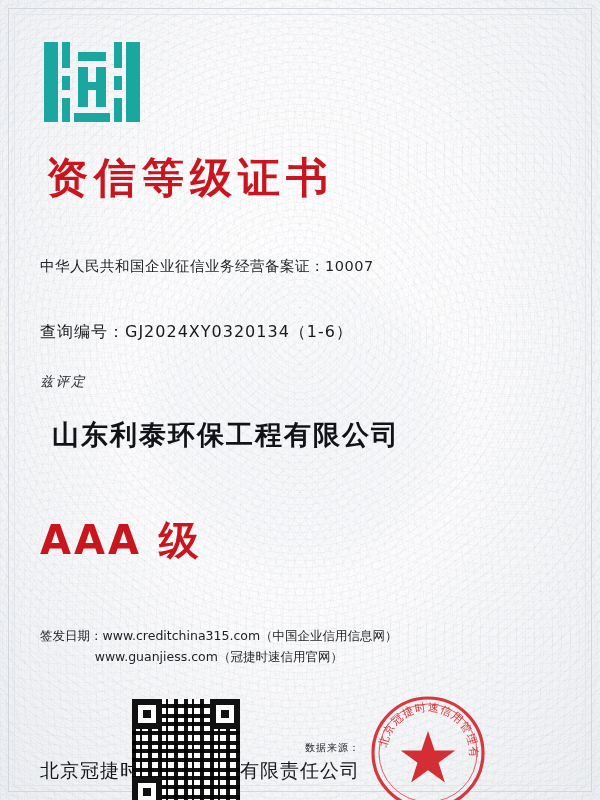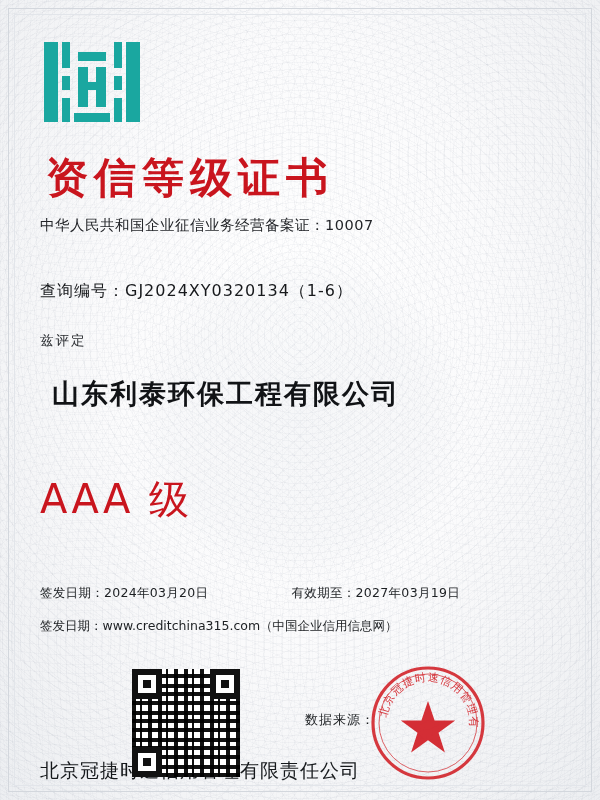--- a/index.html
+++ b/index.html
@@ -88,50 +88,52 @@
     margin: 2px 0 10px;
     text-indent: 6px;
   }
   .subtitle {
     font-family: "DejaVu Sans", "Liberation Sans", sans-serif;
     font-size: 14.5px;
     color: #222428;
     text-align: center;
     letter-spacing: 0.5px;
     margin-bottom: 46px;
+    margin-top: 41px;
   }
   .query-no {
     font-family: "DejaVu Sans", "Liberation Sans", sans-serif;
     font-size: 16px;
     color: #17191c;
     text-align: center;
     letter-spacing: 1px;
     margin-bottom: 30px;
   }
   .hereby {
     font-family: "DejaVu Sans", "Liberation Sans", sans-serif;
     font-size: 13.5px;
     color: #2a2d31;
     letter-spacing: 2px;
     margin-bottom: 26px;
+    font-style: italic;
   }
   .company {
     font-family: "DejaVu Sans", "Liberation Sans", sans-serif;
     font-size: 27px;
     font-weight: bold;
     color: #111316;
     letter-spacing: 2px;
     text-align: center;
     margin-bottom: 60px;
     margin-left: 12px;
   }
   .grade {
     font-family: "DejaVu Sans", "Liberation Sans", sans-serif;
     font-size: 40px;
-    font-weight: normal;
+    font-weight: bold;
     color: #c9151e;
     letter-spacing: 3px;
     text-align: center;
     margin-bottom: 58px;
   }
   .dates {
     width: 420px;
     display: flex;
     justify-content: space-between;
     font-family: "DejaVu Sans", "Liberation Sans", sans-serif;
@@ -184,21 +186,21 @@
   }
   .qr .f-tl { left: 0; top: 0; }
   .qr .f-tr { right: 0; top: 0; }
   .qr .f-bl { left: 0; bottom: 0; }
 
   .source-label {
     position: absolute;
     left: 265px;
     top: 48px;
     font-family: "DejaVu Sans", "Liberation Sans", sans-serif;
-    font-size: 13px;
+    font-size: 10px;
     color: #1c1f22;
     letter-spacing: 1px;
   }
 
   
   .seal {
     position: absolute;
     left: 330px;
     top: 2px;
     width: 116px;
@@ -251,27 +253,24 @@
     <div class="subtitle">中华人民共和国企业征信业务经营备案证：10007</div>
 
     <div class="query-no">查询编号：GJ2024XY0320134（1-6）</div>
 
     <div class="hereby">兹评定</div>
 
     <div class="company">山东利泰环保工程有限公司</div>
 
     <div class="grade">AAA 级</div>
 
-    <div class="dates">
-      <span>签发日期：2024年03月20日</span>
-      <span>有效期至：2027年03月19日</span>
-    </div>
 
     <div class="urls">
       <div class="row">签发日期：www.creditchina315.com（中国企业信用信息网）</div>
+      <div class="row">www.guanjiess.com（冠捷时速信用官网）</div>
     </div>
 
     <div class="bottom">
       <div class="qr">
         <span class="finder f-tl"></span>
         <span class="finder f-tr"></span>
         <span class="finder f-bl"></span>
       </div>
 
       <div class="source-label">数据来源：</div>

